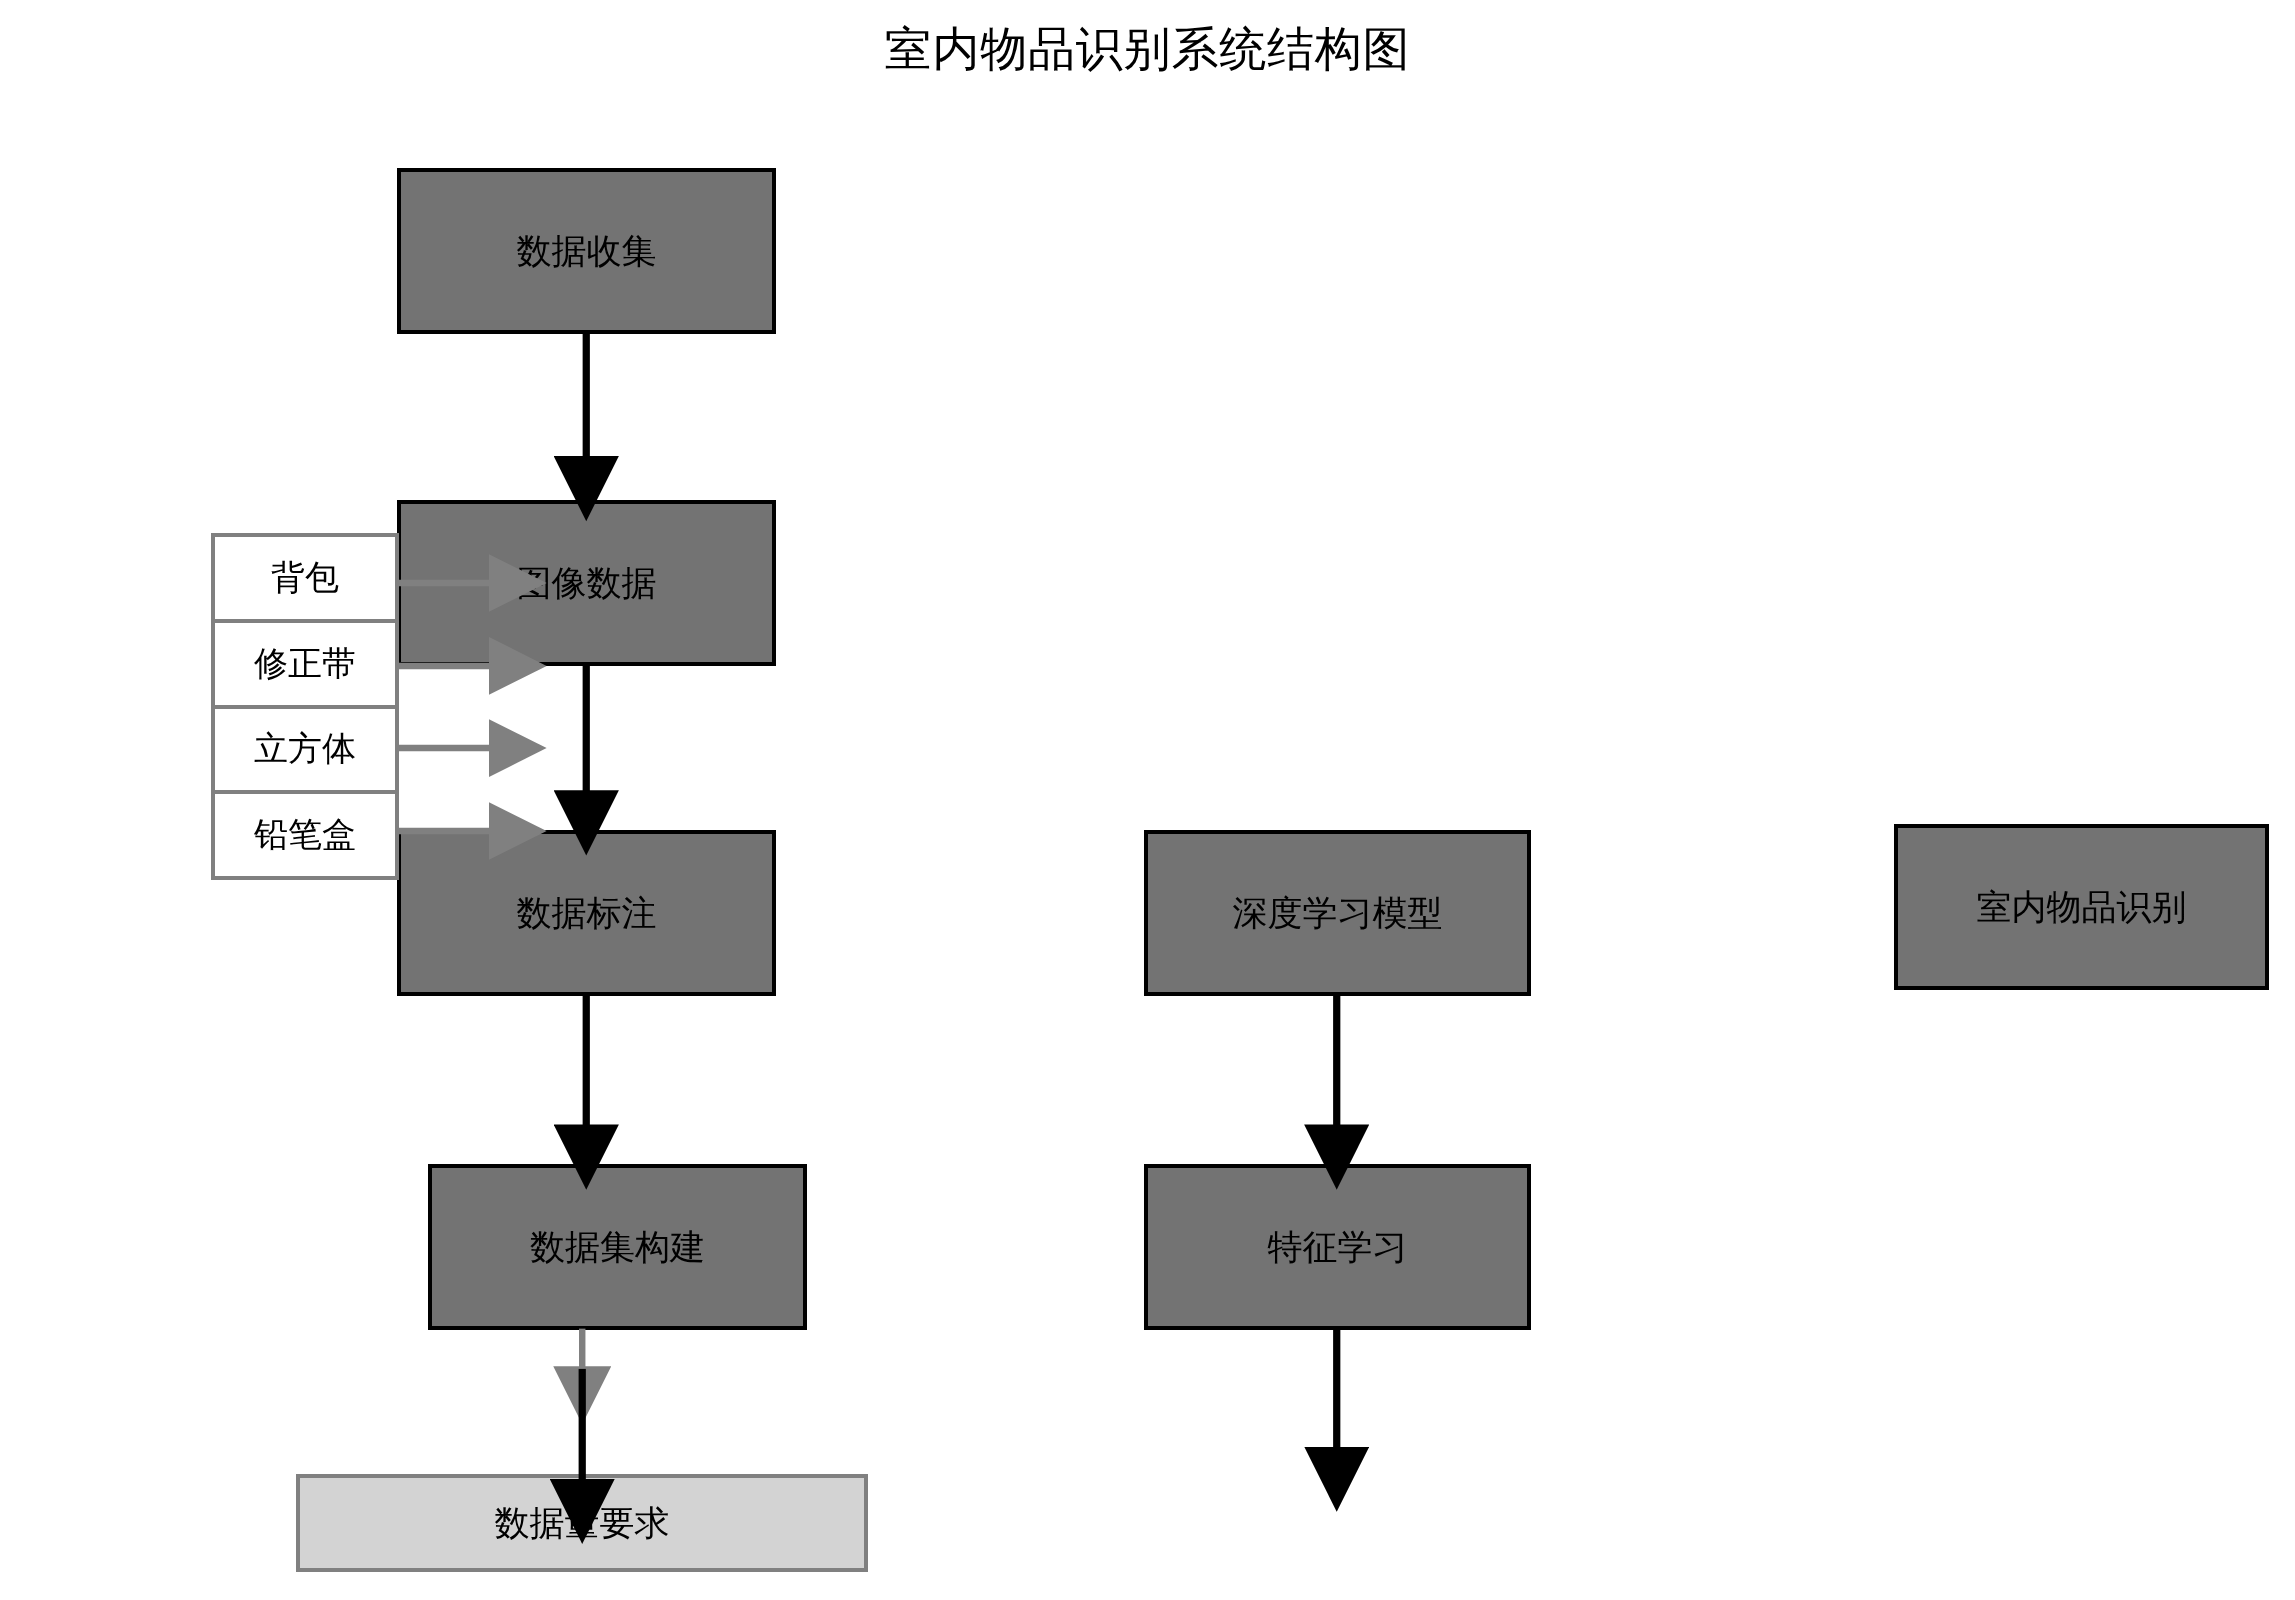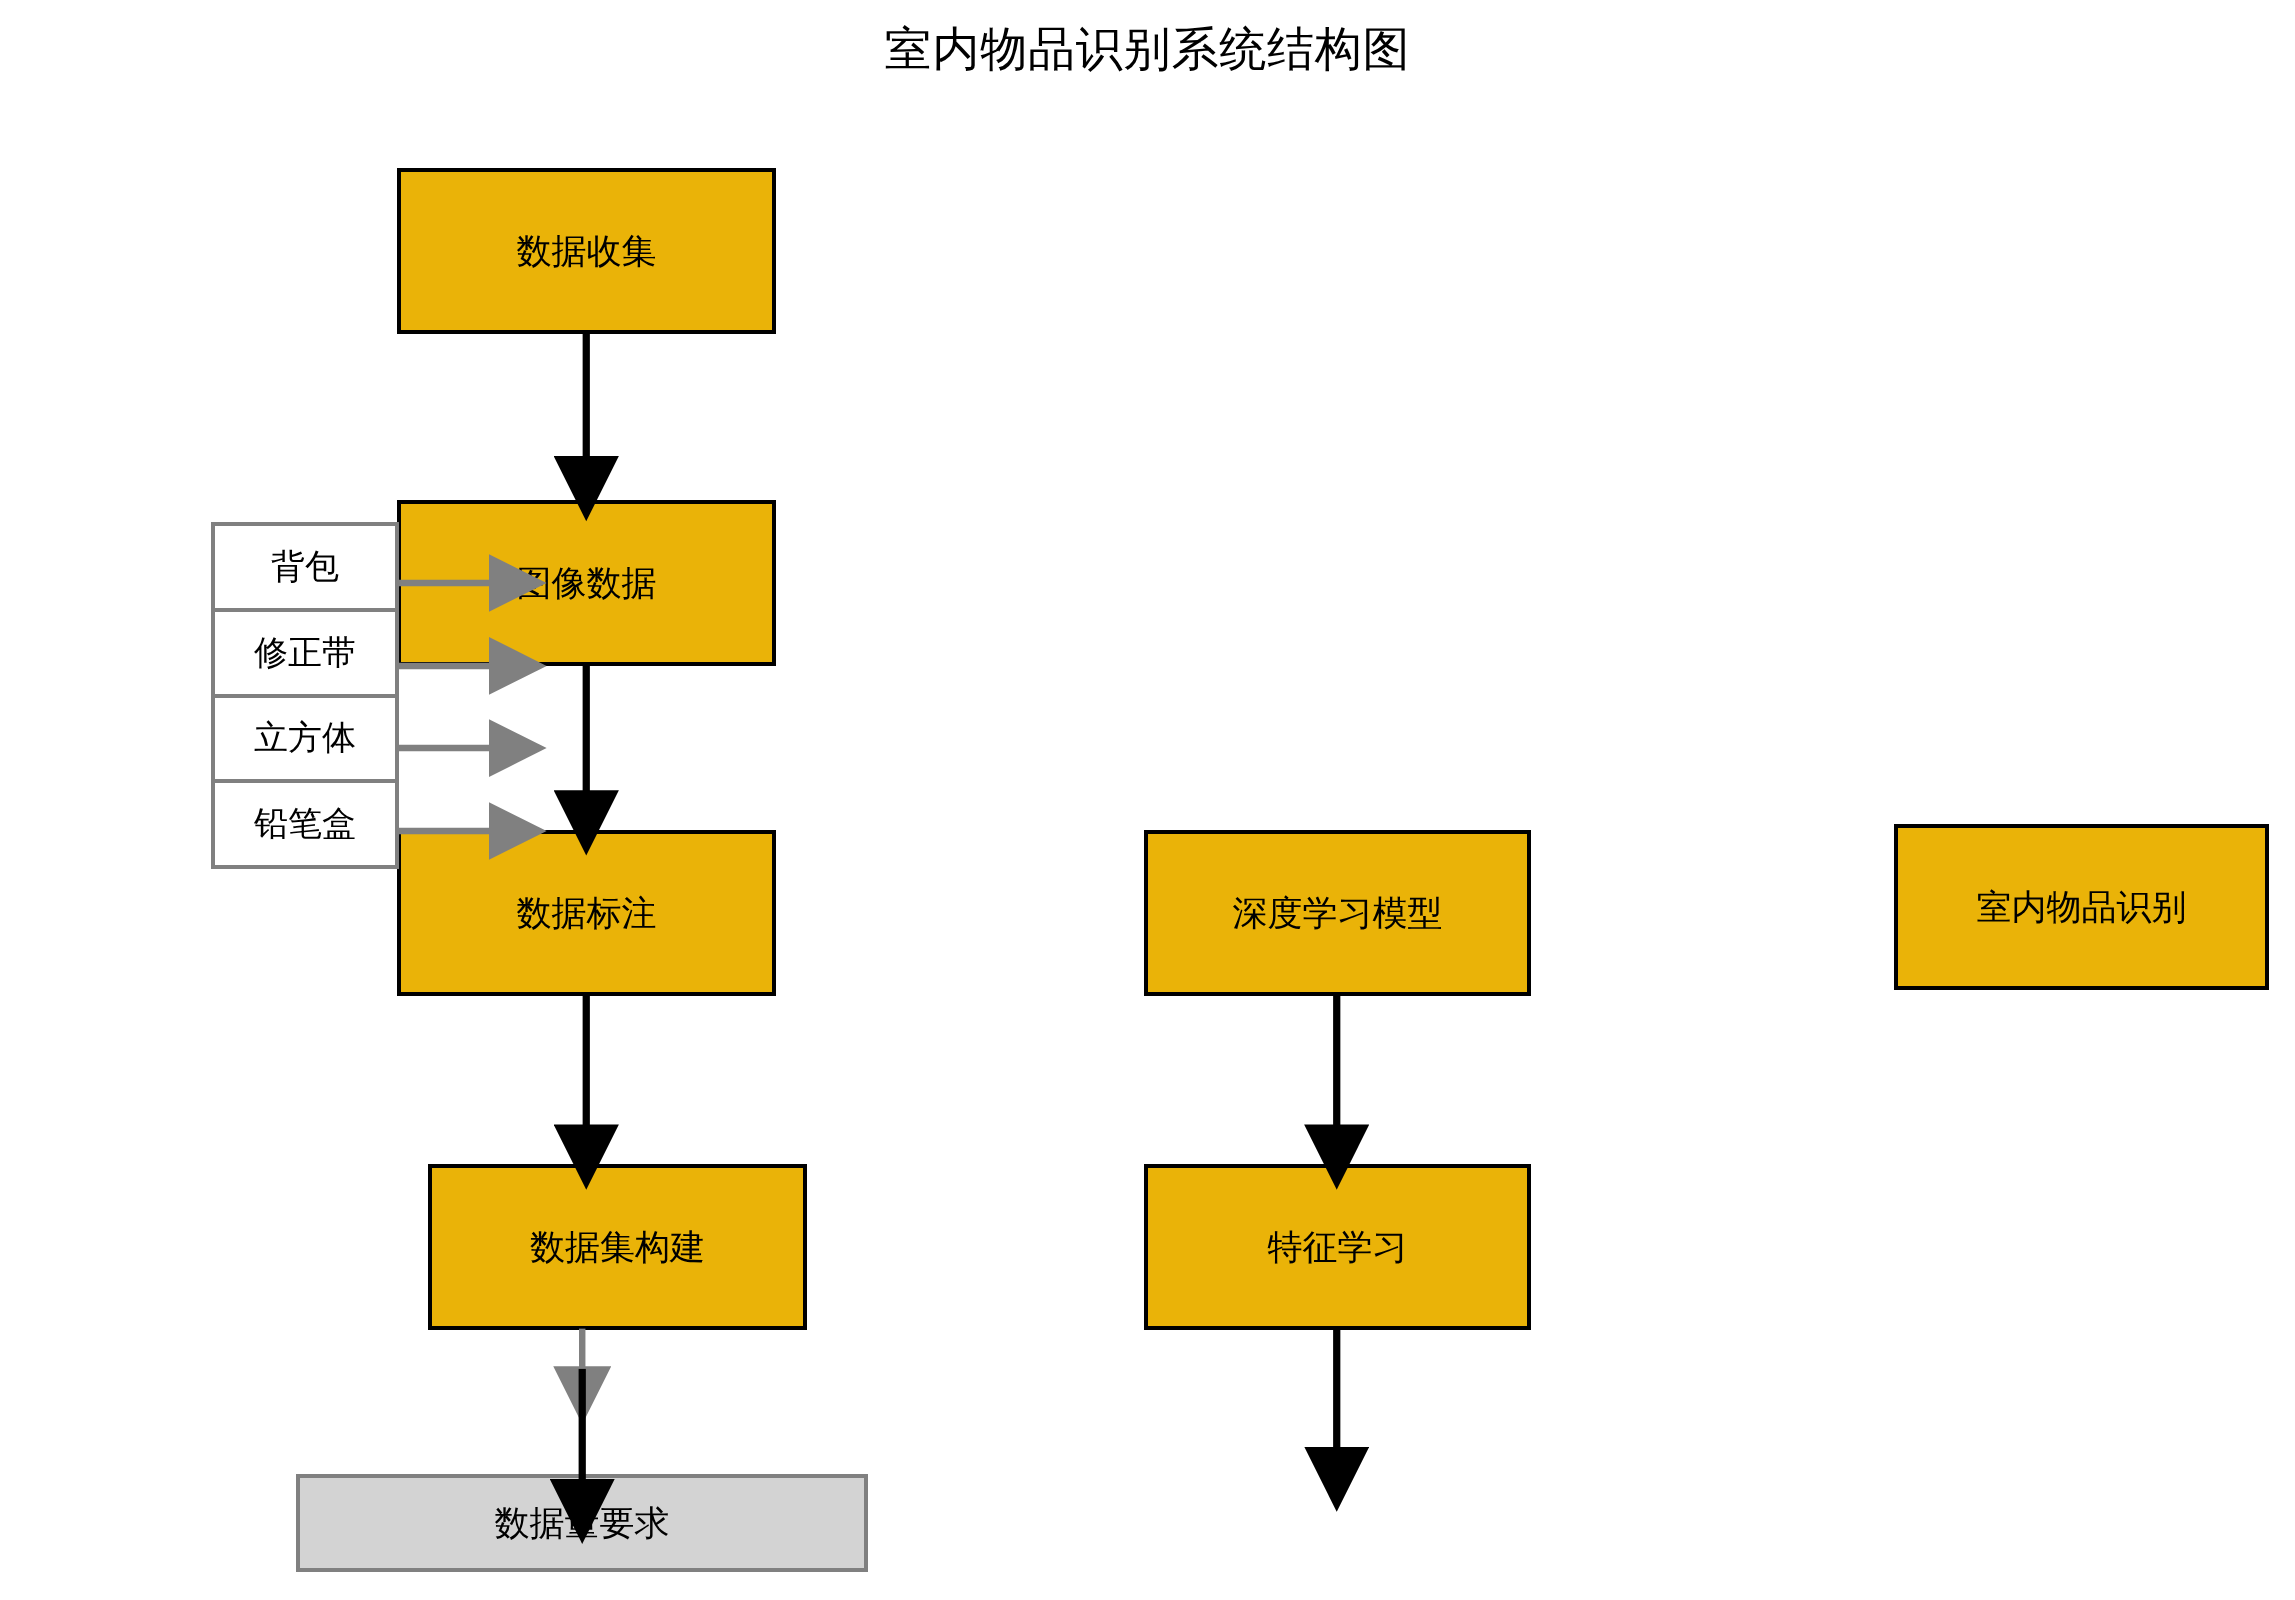--- a/index.html
+++ b/index.html
@@ -35,21 +35,21 @@
     box-sizing: border-box;
     display: flex;
     align-items: center;
     justify-content: center;
     font-size: 35px;
     color: #000000;
     line-height: 1.1;
     white-space: nowrap;
   }
   .node.blue {
-    background: #eab308;
+    background: #737373;
     border: 4px solid #000000;
   }
   .node.gray {
     background: #d3d3d3;
     border: 4px solid #808080;
   }
   .listbox {
     position: absolute;
     box-sizing: border-box;
     background: #ffffff;
@@ -153,21 +153,21 @@
   </div>
 
   <div class="node blue" style="left:1144px; top:1164px; width:387px; height:166px;">
     <span>特征学习</span>
   </div>
 
   <div class="node blue" style="left:1894px; top:824px; width:375px; height:166px;">
     <span>室内物品识别</span>
   </div>
 
-  <div class="listbox" style="left:211px; top:522px; width:188px; height:347px;">
+  <div class="listbox" style="left:211px; top:533px; width:188px; height:347px;">
     <div class="listrow">
       <span>背包</span>
     </div>
     <div class="listrow">
       <span>修正带</span>
     </div>
     <div class="listrow">
       <span>立方体</span>
     </div>
     <div class="listrow">

